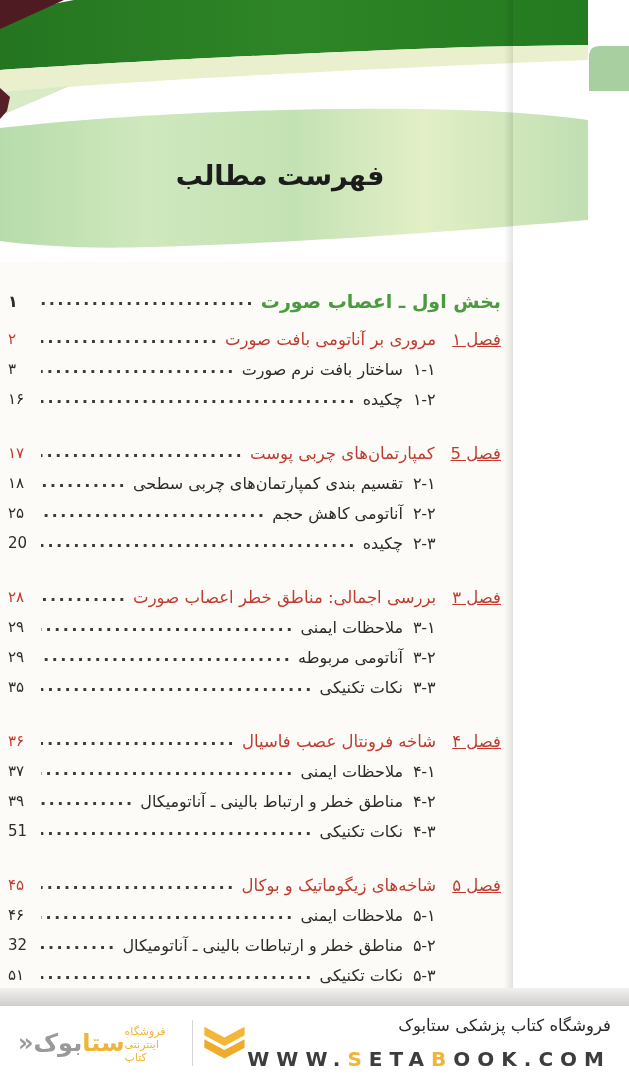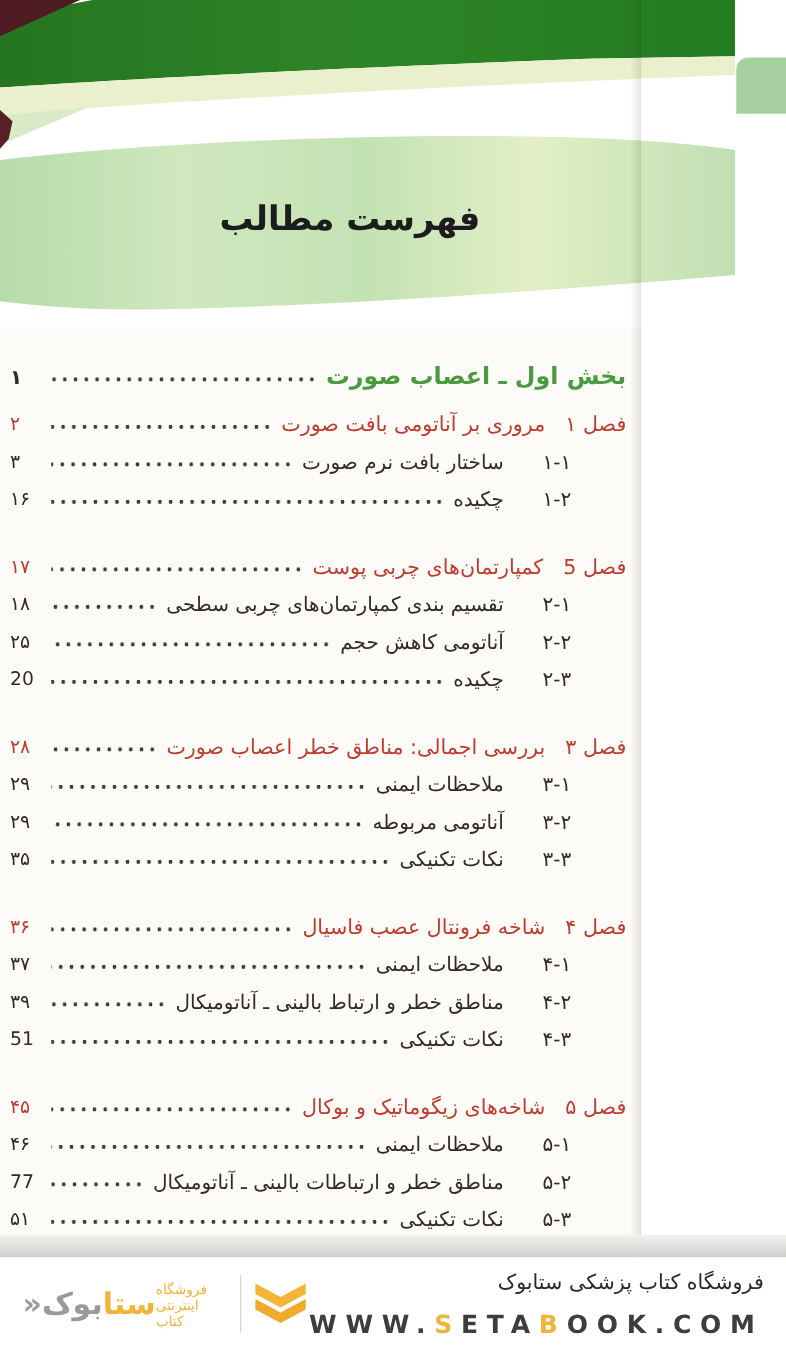--- a/index.html
+++ b/index.html
@@ -18,23 +18,23 @@
     font-size:27px;font-weight:bold;color:#1c1c1c;letter-spacing:1px;}
 
   
   .toc{position:absolute;top:284px;left:0;right:0;padding:0 12px 0 8px;direction:rtl;}
   .row{display:flex;align-items:center;direction:rtl;height:30px;color:#2f2b28;}
   .row.sec{height:34px;font-size:19px;font-weight:bold;color:#4a9b3f;}
   .row.ch{font-size:16.5px;color:#bf3b2e;}
   .row.ch.first{margin-top:6px;}
   .row.ch.gap{margin-top:24px;}
   .row.sub{padding-right:44px;font-size:16px;}
-  .ch-label{white-space:nowrap;}
+  .ch-label{white-space:nowrap;text-decoration:underline;}
   .ch-title{margin-right:16px;white-space:nowrap;}
-  .sub-num{width:44px;direction:ltr;text-align:right;white-space:nowrap;flex:0 0 auto;}
+  .sub-num{width:44px;direction:ltr;text-align:left;white-space:nowrap;flex:0 0 auto;font-family:Liberation Serif, serif;}
   .sub-title{margin-right:10px;white-space:nowrap;}
   .leader{flex:1 1 auto;min-width:14px;align-self:stretch;margin:0 7px;
     background-image:radial-gradient(circle,#3b3b3b 1.35px,transparent 1.7px);
     background-size:8.6px 8.6px;background-repeat:repeat-x;background-position:100% 60%;}
   .pg{min-width:26px;direction:ltr;text-align:left;font-size:15px;color:#2f2b28;white-space:nowrap;}
   .row.ch .pg{color:#bf3b2e;}
   .row.sec .pg{color:#2f2b28;font-size:16px;}
 
   
   .footer{position:absolute;top:1006px;left:0;width:629px;height:74px;background:#ffffff;
@@ -196,21 +196,21 @@
       <div class="row sub">
         <span class="sub-num">۵-۱</span>
         <span class="sub-title">ملاحظات ایمنی</span>
         <span class="leader"></span>
         <span class="pg">۴۶</span>
       </div>
       <div class="row sub">
         <span class="sub-num">۵-۲</span>
         <span class="sub-title">مناطق خطر و ارتباطات بالینی ـ آناتومیکال</span>
         <span class="leader"></span>
-        <span class="pg">77</span>
+        <span class="pg">32</span>
       </div>
       <div class="row sub">
         <span class="sub-num">۵-۳</span>
         <span class="sub-title">نکات تکنیکی</span>
         <span class="leader"></span>
         <span class="pg">۵۱</span>
       </div>
 
     </div>
 

